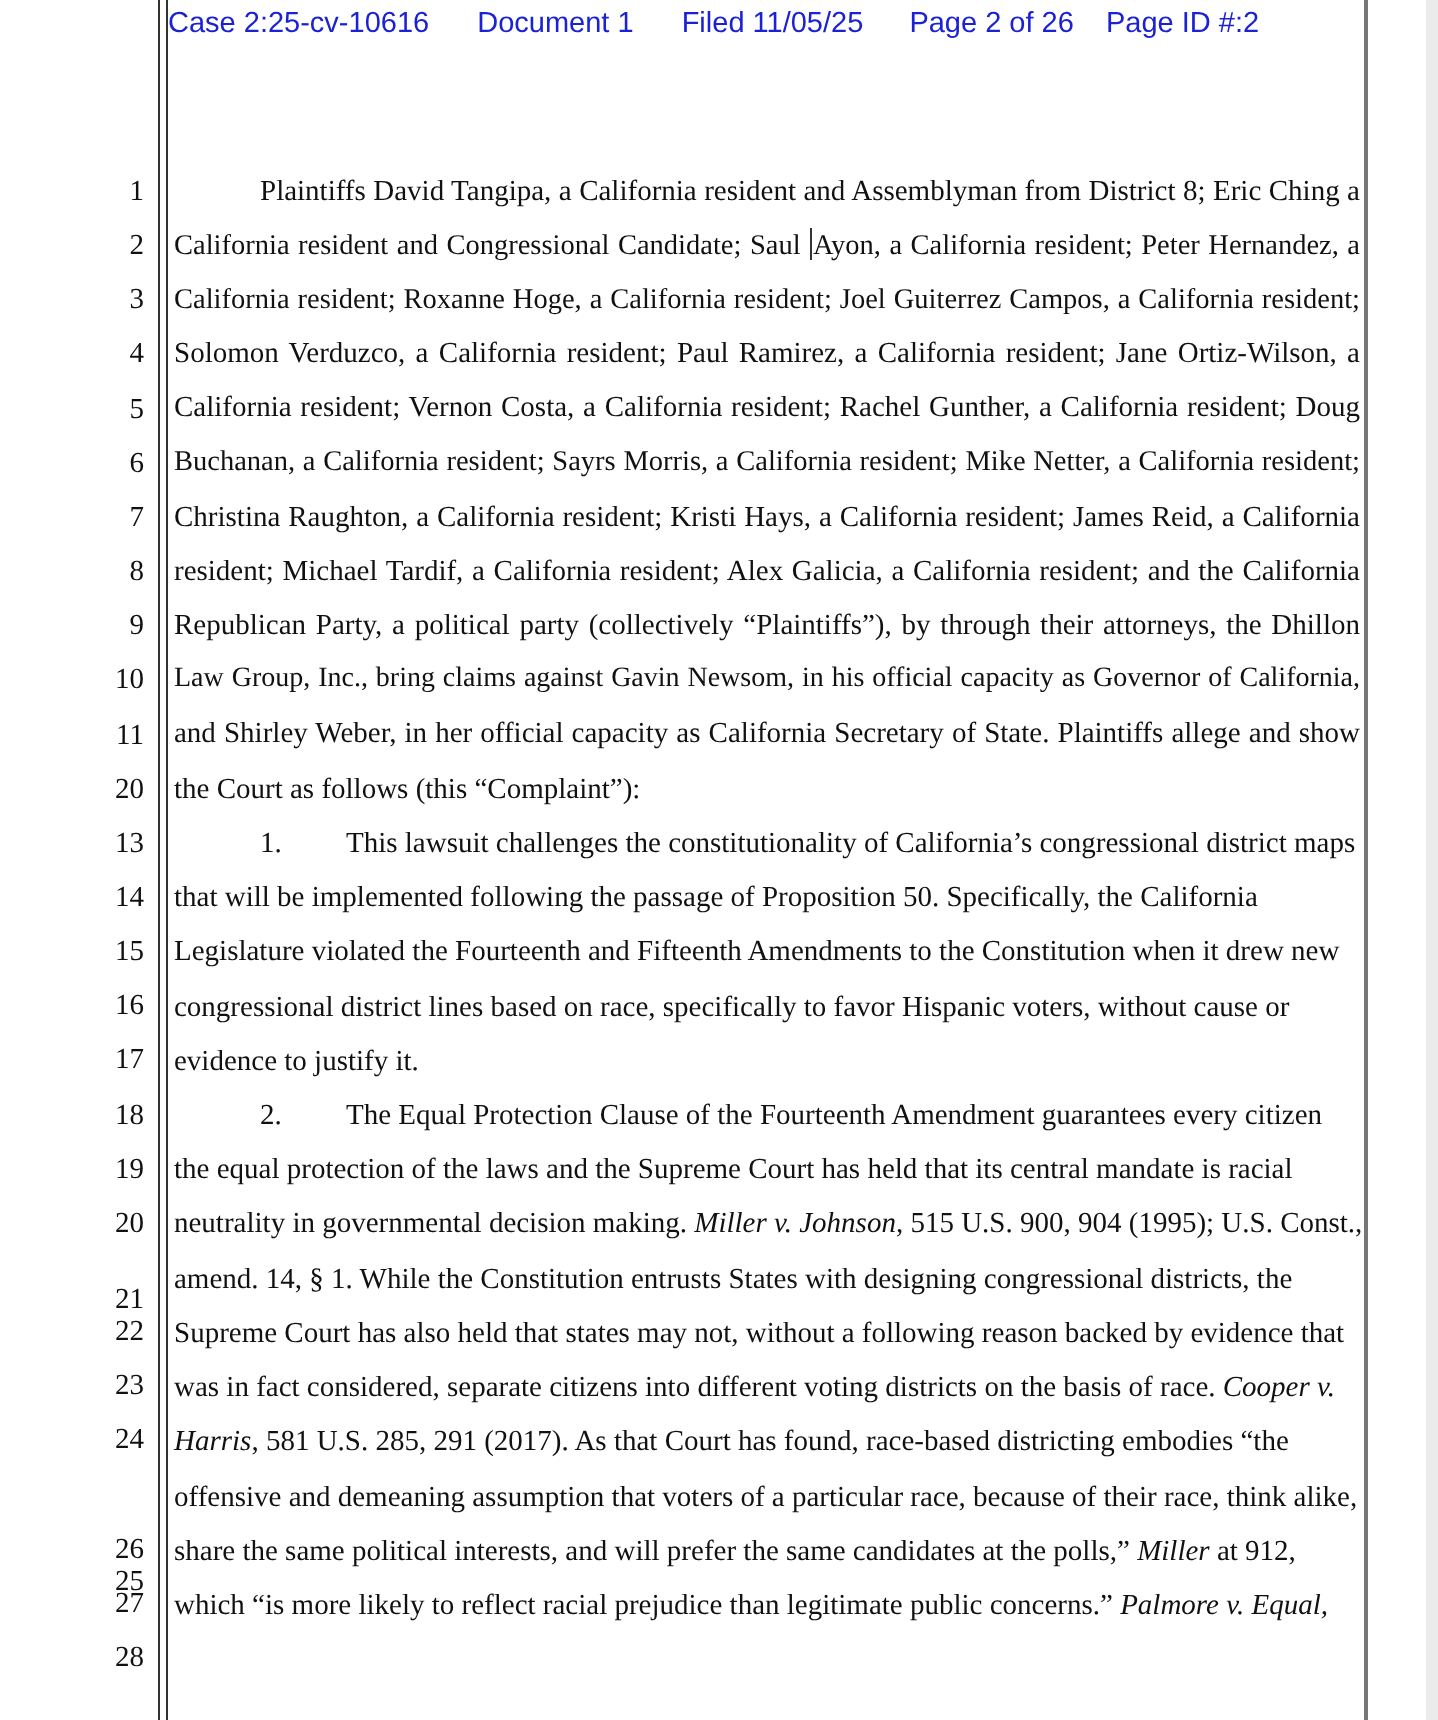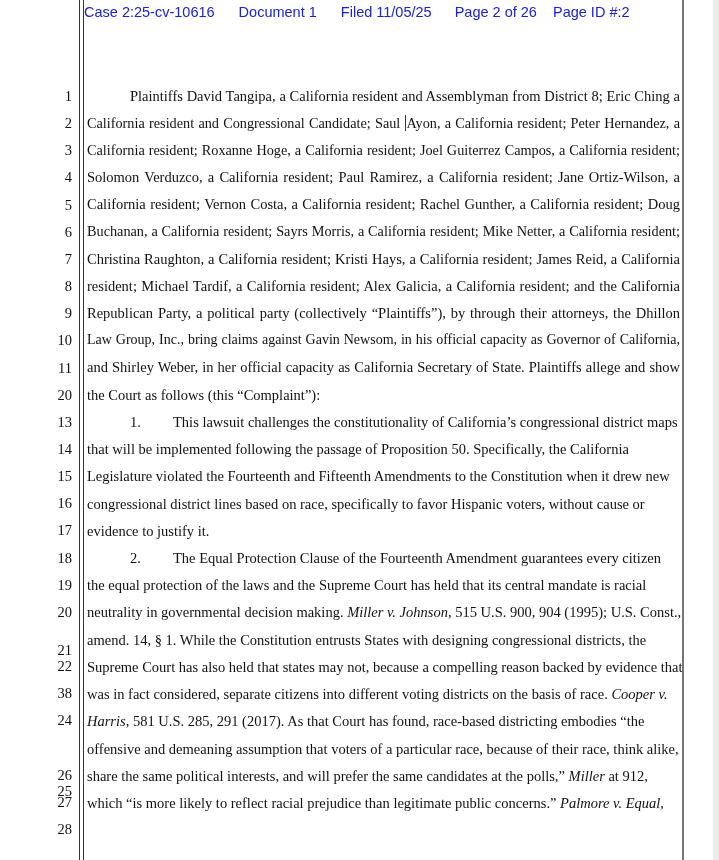--- a/index.html
+++ b/index.html
@@ -78,21 +78,21 @@
     <div class="ln" style="top: 413px;">13</div>
     <div class="ln" style="top: 440px;">14</div>
     <div class="ln" style="top: 467px;">15</div>
     <div class="ln" style="top: 494px;">16</div>
     <div class="ln" style="top: 521px;">17</div>
     <div class="ln" style="top: 549px;">18</div>
     <div class="ln" style="top: 576px;">19</div>
     <div class="ln" style="top: 603px;">20</div>
     <div class="ln" style="top: 641px;">21</div>
     <div class="ln" style="top: 657px;">22</div>
-    <div class="ln" style="top: 684px;">38</div>
+    <div class="ln" style="top: 684px;">23</div>
     <div class="ln" style="top: 711px;">24</div>
     <div class="ln" style="top: 739px; margin-top: 43px;">25</div>
     <div class="ln" style="top: 766px;">26</div>
     <div class="ln" style="top: 793px;">27</div>
     <div class="ln" style="top: 820px;">28</div>
   </div>
 
 <div class="body-lines">
   <div class="tl j" style="top:87px"><span class="indent"></span><span>Plaintiffs David Tangipa, a California resident and Assemblyman from District 8; Eric Ching a</span></div>
   <div class="tl j" style="top: 114px; font-size: 14.25px;"><span>California resident and Congressional Candidate; Saul </span><span class="cursor"></span><span>Ayon, a California resident; Peter Hernandez, a</span></div>
@@ -110,19 +110,19 @@
   <div class="tl" style="top:413px"><span class="indent"></span><span class="num">1.</span><span>This lawsuit challenges the constitutionality of California’s congressional district maps</span></div>
   <div class="tl" style="top:440px">that will be implemented following the passage of Proposition 50. Specifically, the California</div>
   <div class="tl" style="top:467px">Legislature violated the Fourteenth and Fifteenth Amendments to the Constitution when it drew new</div>
   <div class="tl" style="top:495px">congressional district lines based on race, specifically to favor Hispanic voters, without cause or</div>
   <div class="tl" style="top:522px">evidence to justify it.</div>
 
   <div class="tl" style="top:549px"><span class="indent"></span><span class="num">2.</span><span>The Equal Protection Clause of the Fourteenth Amendment guarantees every citizen</span></div>
   <div class="tl" style="top:576px">the equal protection of the laws and the Supreme Court has held that its central mandate is racial</div>
   <div class="tl" style="top:603px"><span>neutrality in governmental decision making. </span><i>Miller v. Johnson</i><span>, 515 U.S. 900, 904 (1995); U.S. Const.,</span></div>
   <div class="tl" style="top:631px">amend. 14, § 1. While the Constitution entrusts States with designing congressional districts, the</div>
-  <div class="tl" style="top:658px">Supreme Court has also held that states may not, because a compelling reason backed by evidence that</div>
+  <div class="tl" style="top:658px">Supreme Court has also held that states may not, without a following reason backed by evidence that</div>
   <div class="tl" style="top:685px"><span>was in fact considered, separate citizens into different voting districts on the basis of race. </span><i>Cooper v.</i></div>
   <div class="tl" style="top:712px"><i>Harris</i><span>, 581 U.S. 285, 291 (2017). As that Court has found, race-based districting embodies “the</span></div>
   <div class="tl" style="top:740px">offensive and demeaning assumption that voters of a particular race, because of their race, think alike,</div>
   <div class="tl" style="top:767px"><span>share the same political interests, and will prefer the same candidates at the polls,” </span><i>Miller</i><span> at 912,</span></div>
   <div class="tl" style="top:794px"><span>which “is more likely to reflect racial prejudice than legitimate public concerns.” </span><i>Palmore v. Equal,</i></div>
 </div>
 
 </body></html>

